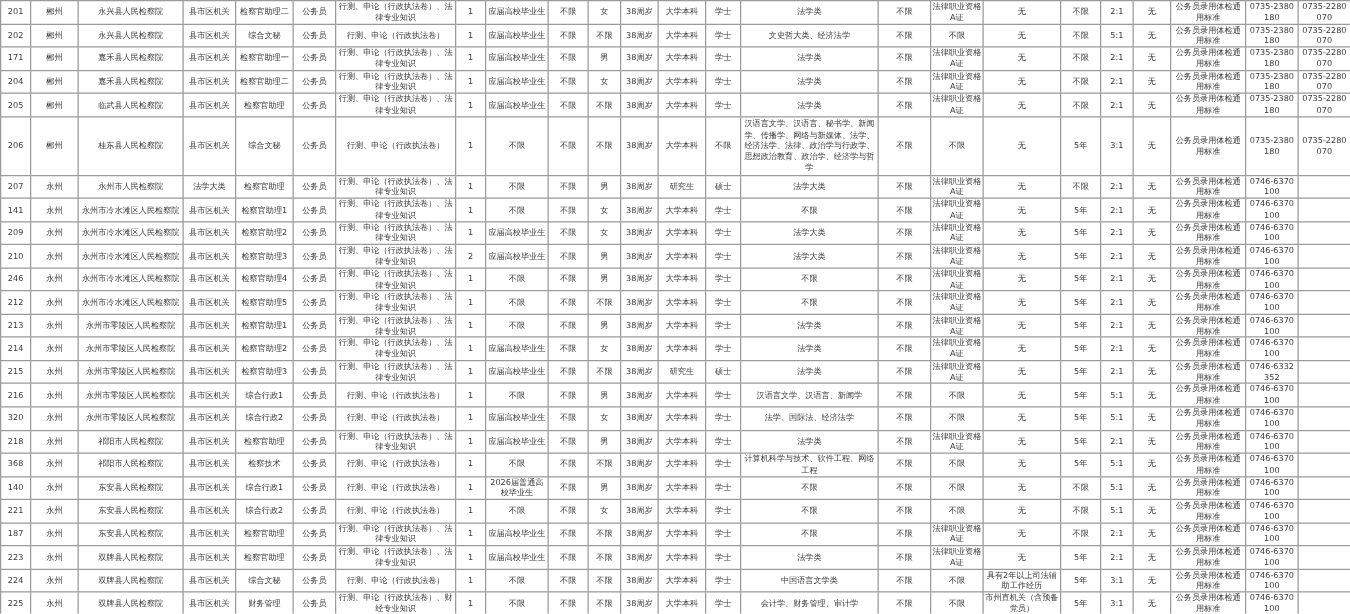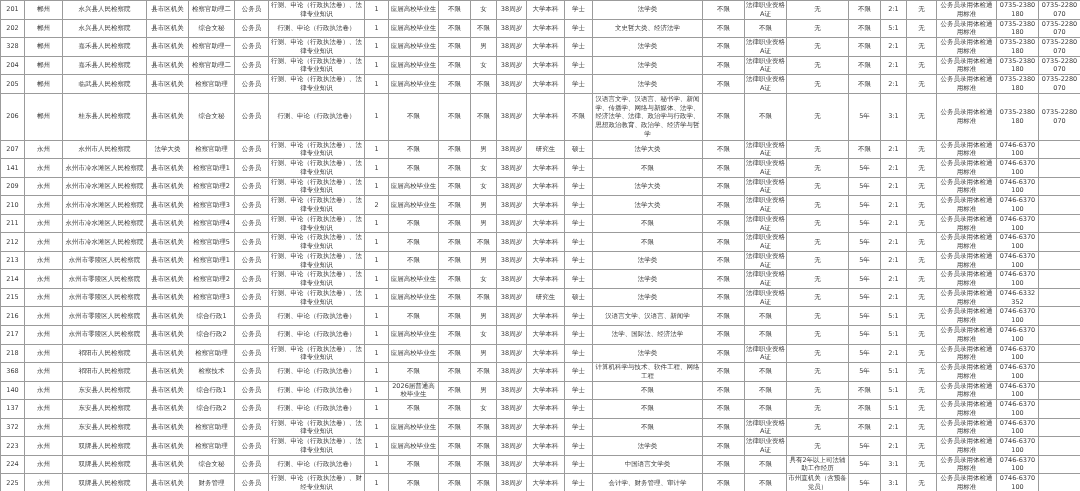--- a/index.html
+++ b/index.html
@@ -104,21 +104,21 @@
           <td>不限</td>
           <td>无</td>
           <td>不限</td>
           <td>5:1</td>
           <td>无</td>
           <td>公务员录用体检通用标准</td>
           <td>0735-2380180</td>
           <td>0735-2280070</td>
         </tr>
         <tr>
-          <td>328</td>
+          <td>171</td>
           <td>郴州</td>
           <td>嘉禾县人民检察院</td>
           <td>县市区机关</td>
           <td>检察官助理一</td>
           <td>公务员</td>
           <td>行测、申论（行政执法卷）、法律专业知识</td>
           <td>1</td>
           <td>应届高校毕业生</td>
           <td>不限</td>
           <td>男</td>
@@ -312,21 +312,21 @@
           <td>法律职业资格A证</td>
           <td>无</td>
           <td>5年</td>
           <td>2:1</td>
           <td>无</td>
           <td>公务员录用体检通用标准</td>
           <td>0746-6370100</td>
           <td></td>
         </tr>
         <tr>
-          <td>211</td>
+          <td>246</td>
           <td>永州</td>
           <td>永州市冷水滩区人民检察院</td>
           <td>县市区机关</td>
           <td>检察官助理4</td>
           <td>公务员</td>
           <td>行测、申论（行政执法卷）、法律专业知识</td>
           <td>1</td>
           <td>不限</td>
           <td>不限</td>
           <td>男</td>
@@ -468,21 +468,21 @@
           <td>不限</td>
           <td>无</td>
           <td>5年</td>
           <td>5:1</td>
           <td>无</td>
           <td>公务员录用体检通用标准</td>
           <td>0746-6370100</td>
           <td></td>
         </tr>
         <tr>
-          <td>217</td>
+          <td>320</td>
           <td>永州</td>
           <td>永州市零陵区人民检察院</td>
           <td>县市区机关</td>
           <td>综合行政2</td>
           <td>公务员</td>
           <td>行测、申论（行政执法卷）</td>
           <td>1</td>
           <td>应届高校毕业生</td>
           <td>不限</td>
           <td>女</td>
@@ -572,21 +572,21 @@
           <td>不限</td>
           <td>无</td>
           <td>不限</td>
           <td>5:1</td>
           <td>无</td>
           <td>公务员录用体检通用标准</td>
           <td>0746-6370100</td>
           <td></td>
         </tr>
         <tr>
-          <td>137</td>
+          <td>221</td>
           <td>永州</td>
           <td>东安县人民检察院</td>
           <td>县市区机关</td>
           <td>综合行政2</td>
           <td>公务员</td>
           <td>行测、申论（行政执法卷）</td>
           <td>1</td>
           <td>不限</td>
           <td>不限</td>
           <td>女</td>
@@ -598,21 +598,21 @@
           <td>不限</td>
           <td>无</td>
           <td>不限</td>
           <td>5:1</td>
           <td>无</td>
           <td>公务员录用体检通用标准</td>
           <td>0746-6370100</td>
           <td></td>
         </tr>
         <tr>
-          <td>372</td>
+          <td>187</td>
           <td>永州</td>
           <td>东安县人民检察院</td>
           <td>县市区机关</td>
           <td>检察官助理</td>
           <td>公务员</td>
           <td>行测、申论（行政执法卷）、法律专业知识</td>
           <td>1</td>
           <td>应届高校毕业生</td>
           <td>不限</td>
           <td>不限</td>

